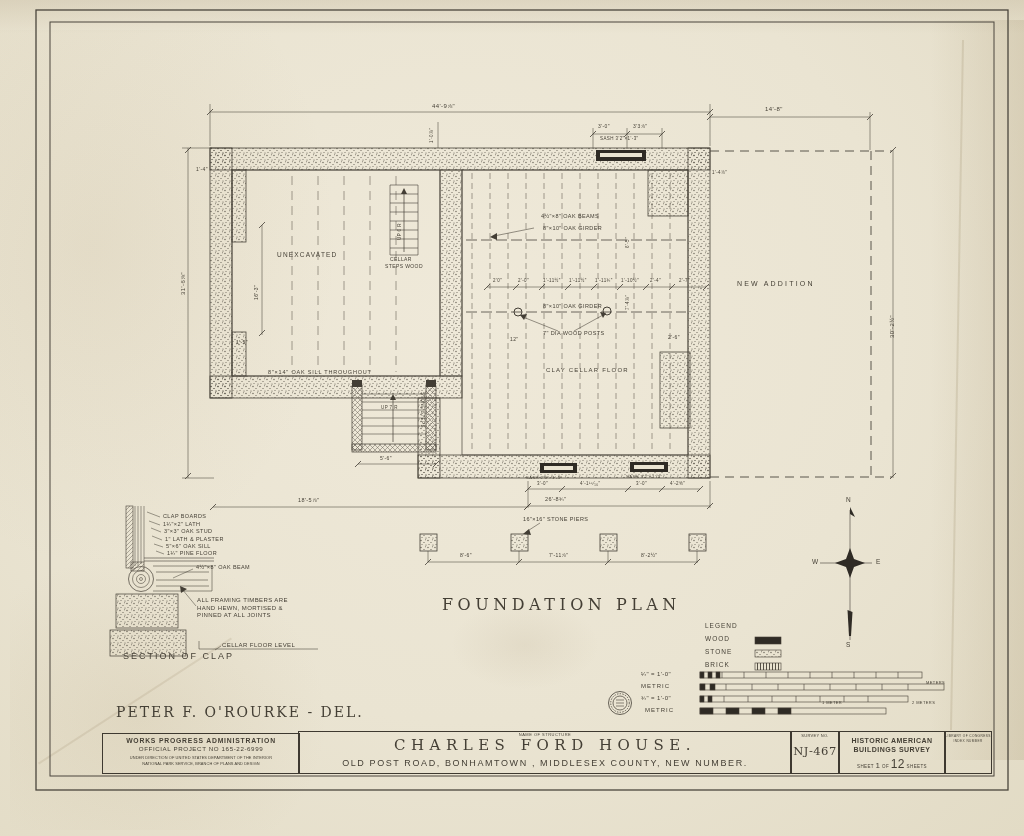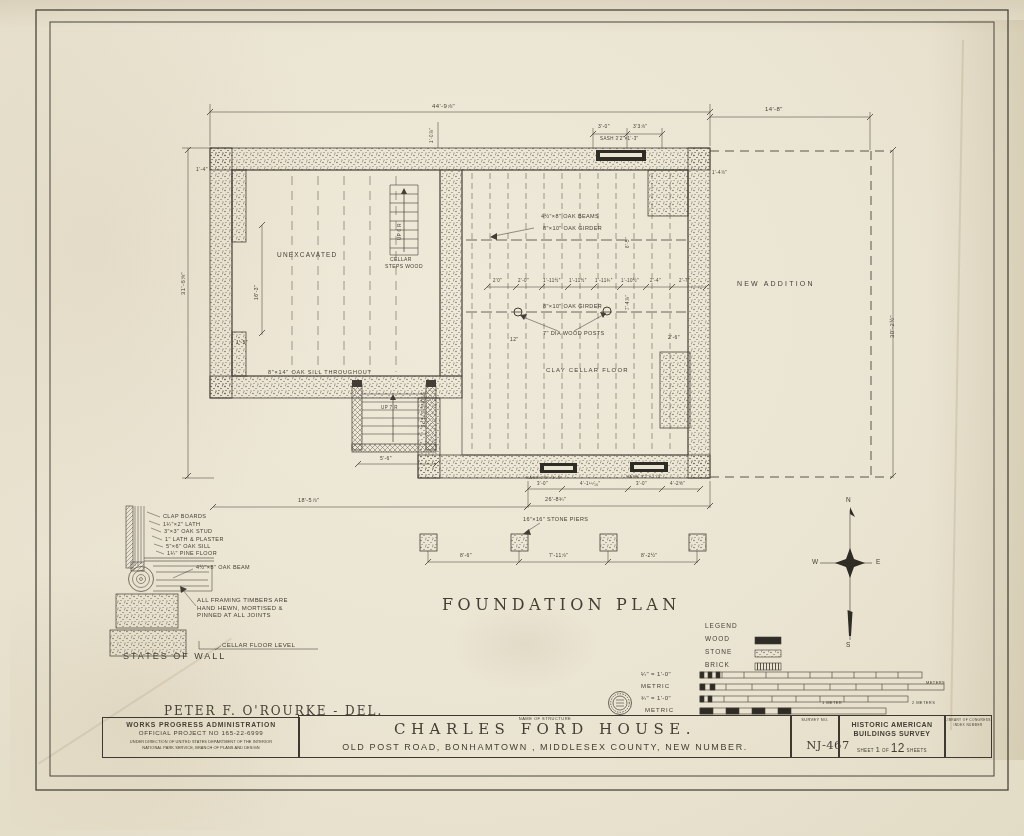--- a/index.html
+++ b/index.html
@@ -5,21 +5,21 @@
   html,body{margin:0;padding:0;width:1024px;height:836px;overflow:hidden;
     background:#e9e3d1;font-family:"Liberation Sans",sans-serif;}
   .sheet{position:absolute;left:0;top:0;width:1024px;height:836px;
     background:radial-gradient(ellipse at 45% 38%, #efe9d9 0%, #eae4d2 55%, #e2dbc5 100%);}
   .stain{position:absolute;pointer-events:none;}
   .t{position:absolute;color:#443f35;white-space:nowrap;letter-spacing:.4px;
     font-family:"Liberation Sans",sans-serif;line-height:1.05;}
   .serif{font-family:"DejaVu Serif",serif;text-align:center;}
   .rot{transform:rotate(-90deg);transform-origin:0 0;}
   .rotcw{transform:rotate(90deg);transform-origin:0 0;}
-  .box{position:absolute;border:1.4px solid #3e3930;}
+  .box{position:absolute;border:1.4px solid #3e3930;margin-top:16px;}
   .cbox{text-align:center;}
   .cbox > div{width:100%;position:absolute;left:0;text-align:center;}
   svg{position:absolute;left:0;top:0;}
 </style>
 </head>
 <body>
 
 <div class="sheet">
 
   <div class="stain" style="left:-40px;top:30px;width:380px;height:540px;background:radial-gradient(ellipse at 35% 40%, rgba(173,152,110,.12), transparent 70%);"></div>
@@ -266,58 +266,58 @@
   <div class="t" style="left:163px;top:521.5px;font-size:5.5px;">1¼"×2" LATH</div>
   <div class="t" style="left:164px;top:529px;font-size:5.5px;">3"×3" OAK STUD</div>
   <div class="t" style="left:165px;top:536.5px;font-size:5.5px;">1" LATH &amp; PLASTER</div>
   <div class="t" style="left:166px;top:544px;font-size:5.5px;">5"×6" OAK SILL</div>
   <div class="t" style="left:167px;top:551px;font-size:5.5px;">1¼" PINE FLOOR</div>
   <div class="t" style="left:196px;top:565px;font-size:5.5px;">4½"×8" OAK BEAM</div>
   <div class="t" style="left:197px;top:597px;font-size:6px;">ALL FRAMING TIMBERS ARE</div>
   <div class="t" style="left:197px;top:604.5px;font-size:6px;">HAND HEWN, MORTISED &amp;</div>
   <div class="t" style="left:197px;top:612px;font-size:6px;">PINNED AT ALL JOINTS</div>
   <div class="t" style="left:222px;top:642px;font-size:6px;">CELLAR FLOOR LEVEL</div>
-  <div class="t" style="left:123px;top:652px;font-size:9px;letter-spacing:2px;">STATES OF WALL</div>
+  <div class="t" style="left:123px;top:652px;font-size:9px;letter-spacing:2px;">SECTION OF CLAP</div>
 
   <div class="t" style="left:846px;top:497px;font-size:6.5px;">N</div>
   <div class="t" style="left:812px;top:559px;font-size:6.5px;">W</div>
   <div class="t" style="left:876px;top:559px;font-size:6.5px;">E</div>
   <div class="t" style="left:846px;top:642px;font-size:6.5px;">S</div>
 
   <div class="t" style="left:705px;top:623px;font-size:6.5px;letter-spacing:1px;">LEGEND</div>
   <div class="t" style="left:705px;top:636px;font-size:6.5px;letter-spacing:1px;">WOOD</div>
   <div class="t" style="left:705px;top:649px;font-size:6.5px;letter-spacing:1px;">STONE</div>
   <div class="t" style="left:705px;top:662px;font-size:6.5px;letter-spacing:1px;">BRICK</div>
 
   <div class="t" style="left:641px;top:671px;font-size:6px;">¼" = 1'-0"</div>
   <div class="t" style="left:641px;top:683px;font-size:6px;letter-spacing:1px;">METRIC</div>
   <div class="t" style="left:641px;top:695px;font-size:6px;">¾" = 1'-0"</div>
   <div class="t" style="left:645px;top:707px;font-size:6px;letter-spacing:1px;">METRIC</div>
   <div class="t" style="left:926px;top:681px;font-size:4px;">METERS</div>
   <div class="t" style="left:822px;top:701px;font-size:4px;">1 METER</div>
   <div class="t" style="left:912px;top:701px;font-size:4px;">2 METERS</div>
 
-  <div class="t serif" style="left:116px;top:705px;font-size:12px;letter-spacing:2px;margin-left:48px;">PETER F. O'ROURKE - DEL.</div>
+  <div class="t serif" style="left:116px;top:705px;font-size:14px;letter-spacing:2px;">PETER F. O'ROURKE - DEL.</div>
 
   <div class="box cbox" style="left:102px;top:717px;width:196px;height:39px;">
     <div class="t" style="top:3px;font-size:6.8px;letter-spacing:.8px;font-weight:bold;">WORKS PROGRESS ADMINISTRATION</div>
     <div class="t" style="top:12px;font-size:6.2px;letter-spacing:.6px;">OFFICIAL PROJECT NO 165-22-6999</div>
     <div class="t" style="top:22px;font-size:3.9px;letter-spacing:.1px;">UNDER DIRECTION OF UNITED STATES DEPARTMENT OF THE INTERIOR</div>
     <div class="t" style="top:27.5px;font-size:3.9px;letter-spacing:.1px;">NATIONAL PARK SERVICE, BRANCH OF PLANS AND DESIGN</div>
   </div>
 
   <div class="box cbox" style="left:298px;top:715px;width:492px;height:41px;border-width:1.6px;">
     <div class="t" style="top:1px;font-size:4px;letter-spacing:.5px;">NAME OF STRUCTURE</div>
     <div class="t serif" style="top:6px;font-size:15px;letter-spacing:5.5px;">CHARLES FORD HOUSE.</div>
     <div class="t" style="top:27px;font-size:9px;letter-spacing:1.6px;">OLD POST ROAD, BONHAMTOWN , MIDDLESEX COUNTY, NEW NUMBER.</div>
   </div>
 
   <div class="box cbox" style="left:790px;top:715px;width:48px;height:41px;">
     <div class="t" style="top:2px;font-size:4px;letter-spacing:.3px;">SURVEY NO.</div>
-    <div class="t serif" style="top:23px;font-size:11.5px;letter-spacing:.5px;padding-left:13px;">NJ-467</div>
+    <div class="t serif" style="top:13px;font-size:11.5px;letter-spacing:.5px;">NJ-467</div>
   </div>
 
   <div class="box cbox" style="left:838px;top:715px;width:106px;height:41px;">
     <div class="t" style="top:5px;font-size:7px;font-weight:bold;letter-spacing:.5px;">HISTORIC AMERICAN</div>
     <div class="t" style="top:14px;font-size:7px;font-weight:bold;letter-spacing:.5px;">BUILDINGS SURVEY</div>
     <div class="t" style="top:26px;font-size:4.5px;letter-spacing:.4px;">
       <span>SHEET</span>
       <span style="font-size:8px;">1</span>
       <span>OF</span>
       <span style="font-size:12px;">12</span>

